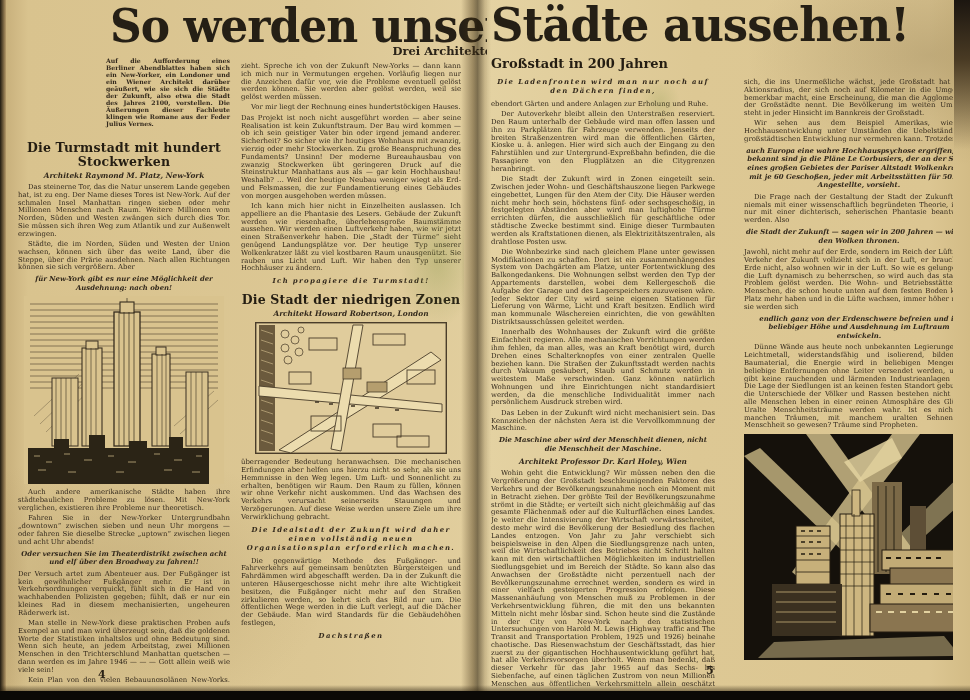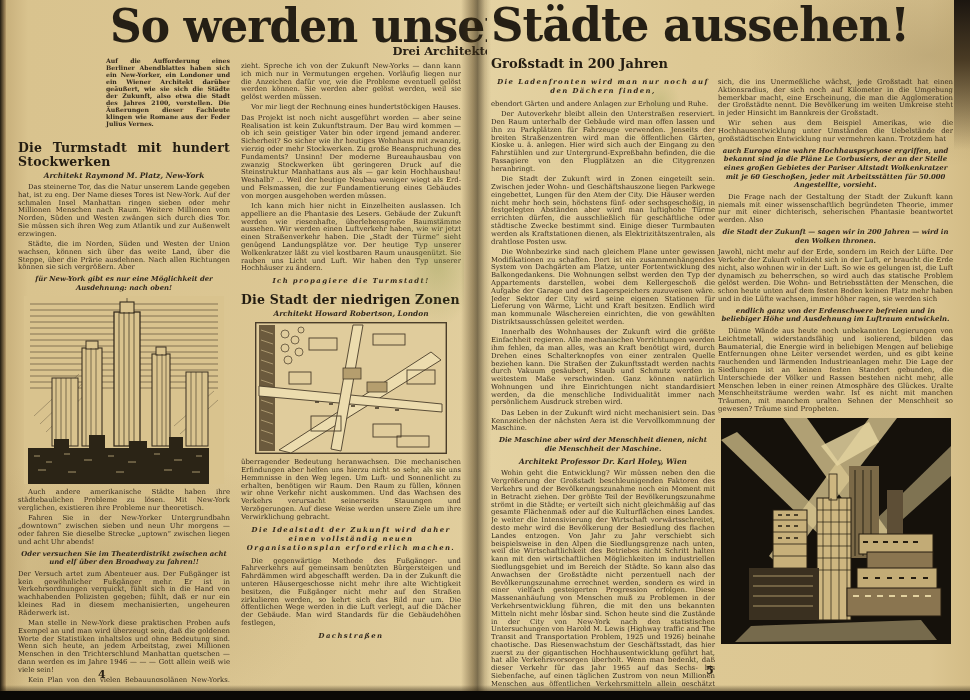--- a/index.html
+++ b/index.html
@@ -41,30 +41,30 @@
   
   .title{font-weight:bold;color:#251f15;letter-spacing:-1px;line-height:1;
     font-family:"DejaVu Serif","Liberation Serif",serif;}
   .title-left{position:absolute;left:104px;top:4px;font-size:44px;transform:scaleY(1.04);}
   .kicker{position:absolute;right:6px;top:44px;font-size:11.5px;font-weight:bold;color:#2a2318;}
   .title-right{position:absolute;left:4px;top:2px;font-size:45px;transform:scaleY(1.05);}
 
   
   .cols{position:absolute;display:flex;overflow:hidden;}
   .pl-cols{left:12px;top:57px;width:443px;height:625px;gap:11px;}
-  .pr-cols{left:4px;top:56px;width:462px;height:630px;gap:3px;}
+  .pr-cols{left:4px;top:56px;width:462px;height:630px;gap:29px;}
   .col{font-size:6.9px;line-height:7.8px;text-align:justify;color:#33291c;}
   .pl-col1{width:212px;flex:0 0 auto;}
   .pl-col2{flex:1;padding-top:6px;}
   .pr-col1{width:224px;flex:0 0 auto;}
   .pr-col2{flex:1;padding-top:23px;}
 
   
   .b-intro{margin:0 0 14px 88px;width:124px;font-size:6.2px;line-height:7px;font-weight:bold;text-align:justify;}
-  .b-h{font-size:12.5px;font-weight:bold;text-indent:0;margin:7px 0 2px;color:#241d12;letter-spacing:.2px;line-height:14px;}
+  .b-h{font-size:12.5px;font-weight:bold;text-align:center;text-indent:0;margin:7px 0 2px;color:#241d12;letter-spacing:.2px;line-height:14px;}
   .b-sh{font-size:13px;font-weight:bold;text-align:left;text-indent:0;margin:0 0 7px;color:#241d12;line-height:15px;}
   .b-a{font-style:italic;font-weight:bold;text-align:center;text-indent:0;font-size:7.4px;margin:0 0 4px;line-height:9px;}
   .b-p{text-indent:10px;margin:0 0 2.5px;}
   .b-pc{text-indent:0;margin:0 0 2.5px;}
   .b-i{font-style:italic;font-weight:bold;text-align:center;text-indent:0;margin:3px 2px 4px;line-height:8.6px;}
   .b-is{font-style:italic;font-weight:bold;text-align:center;text-indent:0;letter-spacing:1.4px;margin:4px 0 5px;line-height:9px;}
   .illus{display:block;margin:4px auto 5px;}
 
   .page-num{position:absolute;font-size:11px;font-weight:bold;color:#2a2216;}
   .pn-left{left:92px;top:668px;}

